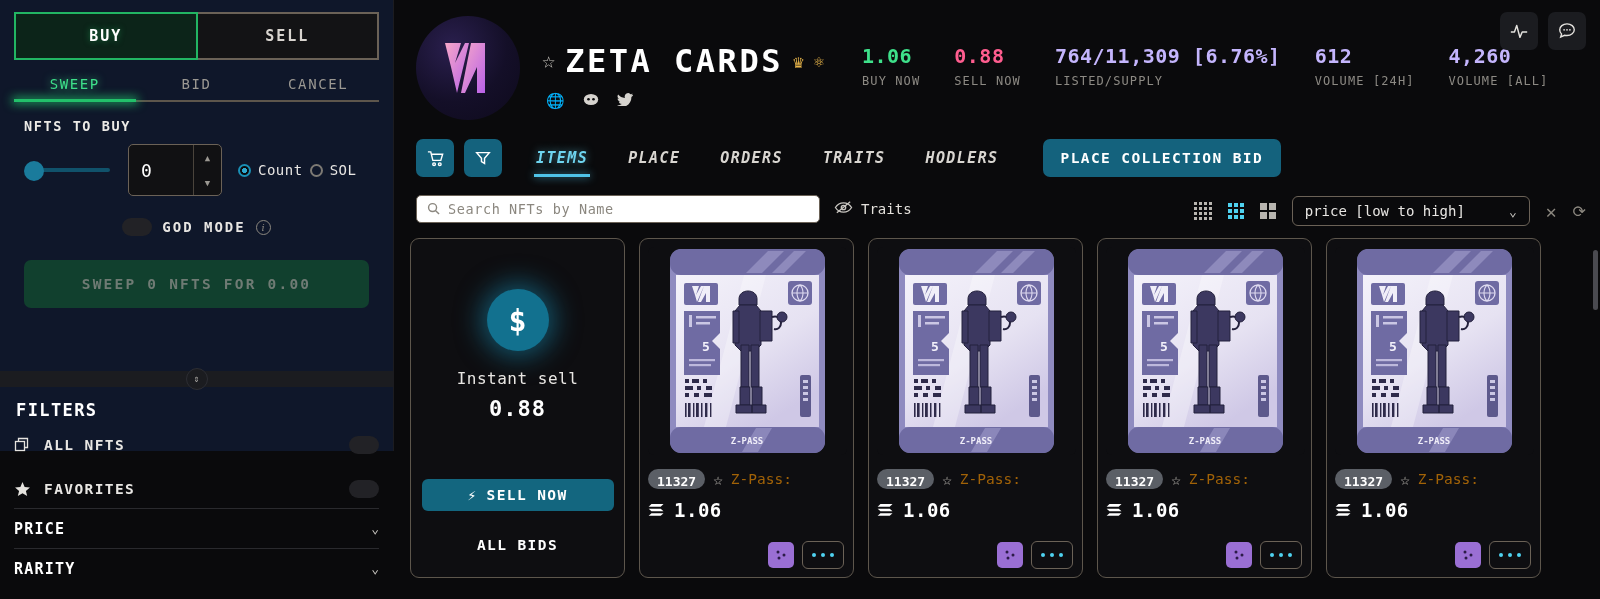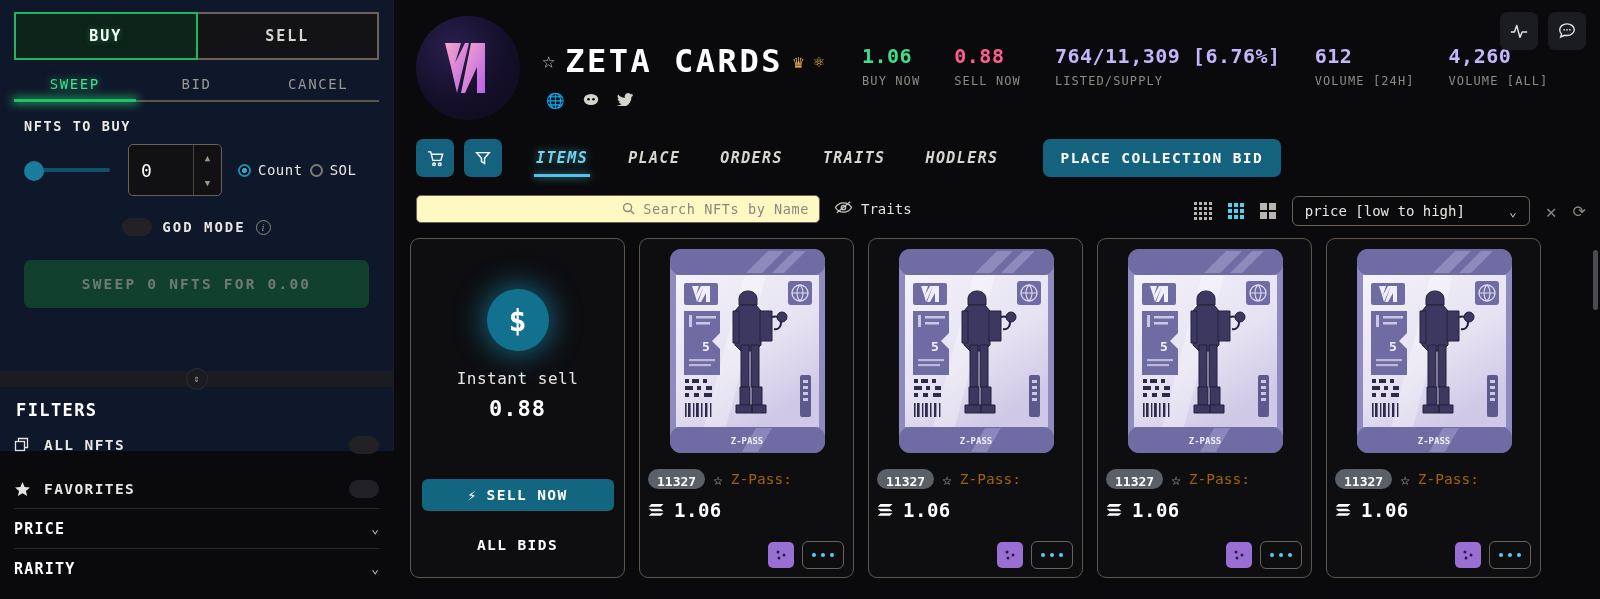--- a/index.html
+++ b/index.html
@@ -111,21 +111,21 @@
                        height: 3px; background: #4fc3e8; box-shadow: 0 0 8px rgba(79,195,232,.8); }
   .pcb { margin-left: 18px; height: 38px; border-radius: 7px; background: #14627d;
          display: flex; align-items: center; padding: 0 18px; font-size: 14.5px;
          font-weight: bold; letter-spacing: 1.4px; color: #fff; }
   .tool-right { position: absolute; right: 14px; top: 12px; display: flex; gap: 10px; }
   .darkbtn { width: 38px; height: 38px; border-radius: 7px; background: #1b1c20;
              display: flex; align-items: center; justify-content: center; color: #e5e3df; }
 
   .searchbar { display: flex; align-items: center; padding-left: 22px; height: 46px; gap: 14px; }
   .search { width: 404px; height: 28px; border: 1px solid #6b6257; border-radius: 5px;
-            display: flex; align-items: center; padding: 0 10px; gap: 8px; background: #fef9c3; justify-content: flex-end; }
+            display: flex; align-items: center; padding: 0 10px; gap: 8px; background: #ffffff; }
   .search-ph { font-size: 13.5px; color: #8b877f; letter-spacing: .6px; }
   .traits { display: flex; align-items: center; gap: 8px; font-size: 14px; color: #e3e0db; }
 
   .view-right { position: absolute; right: 14px; top: 196px; display: flex;
                 align-items: center; gap: 16px; }
   .gridicon { display: grid; gap: 2px; }
   .gridicon i { background: #b8b5b0; display: block; }
   .g4 { grid-template-columns: repeat(4,3px); } .g4 i { width: 3px; height: 3px; }
   .g3 { grid-template-columns: repeat(3,4px); } .g3 i { width: 4px; height: 4px; background: #4fd2f0; }
   .g2 { grid-template-columns: repeat(2,7px); } .g2 i { width: 7px; height: 7px; }

